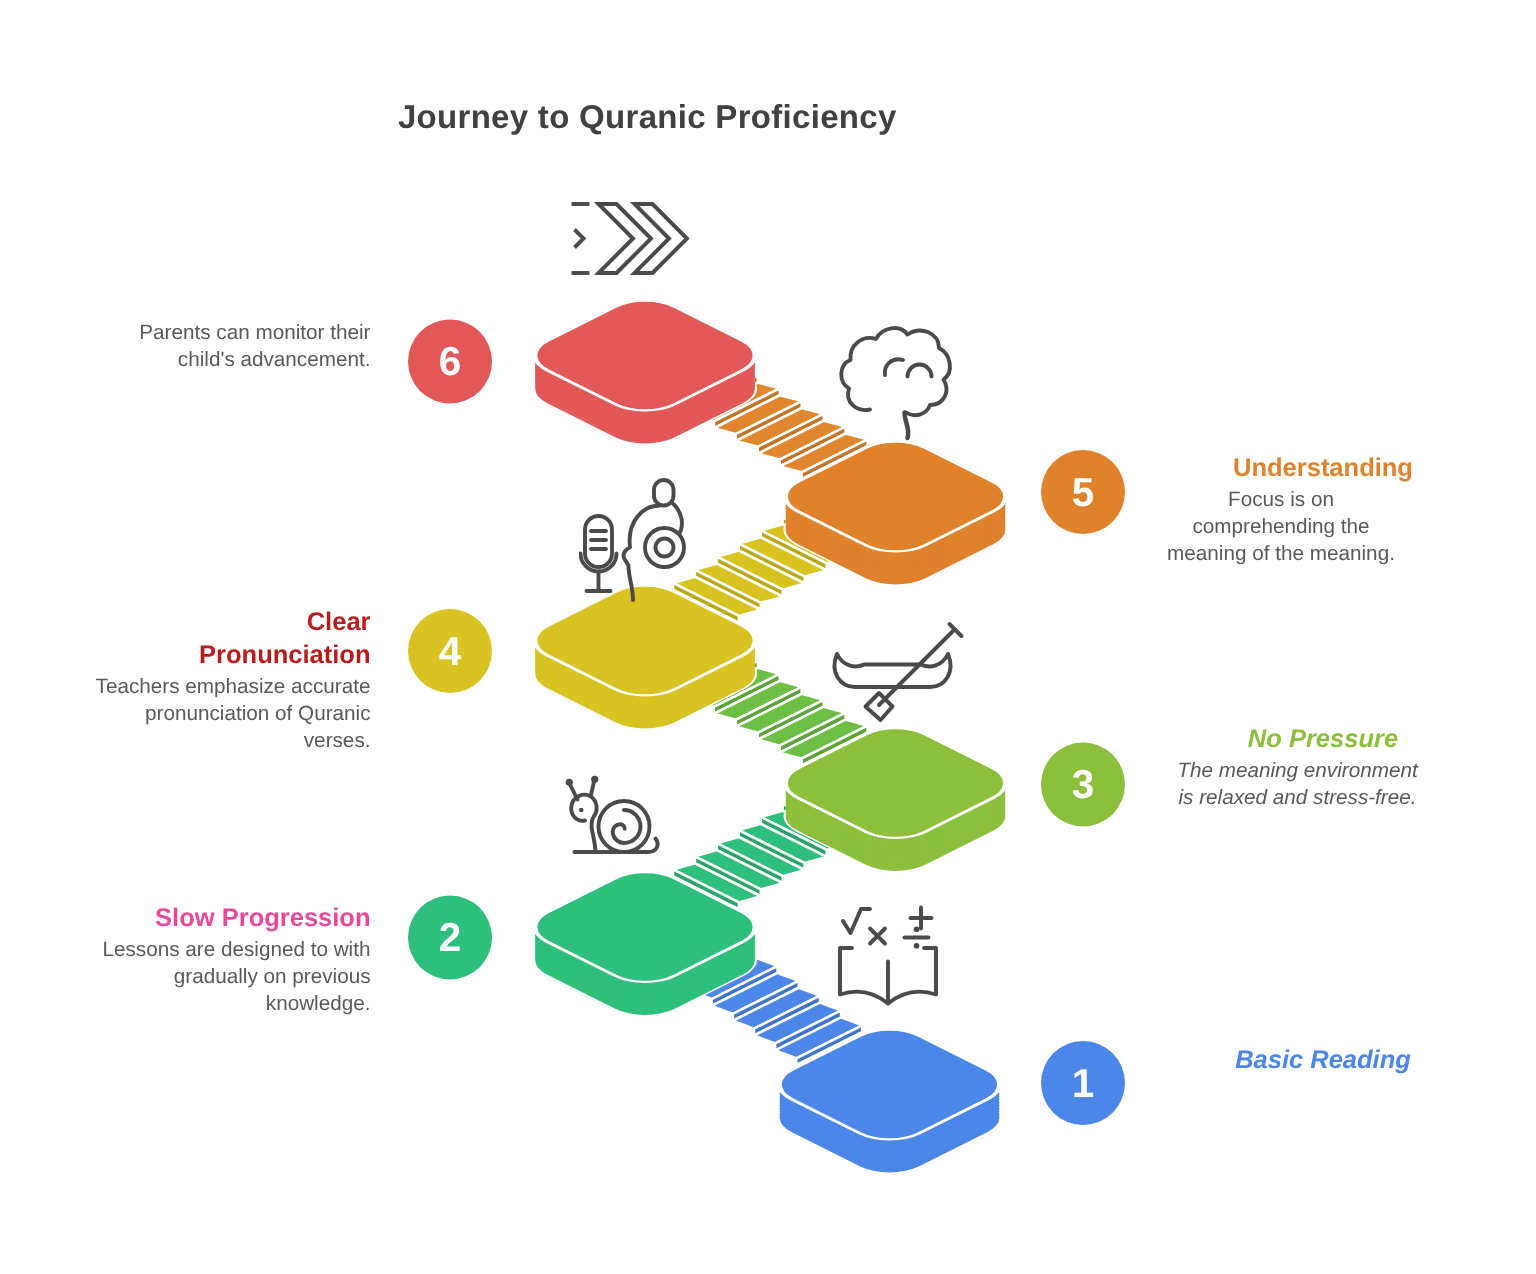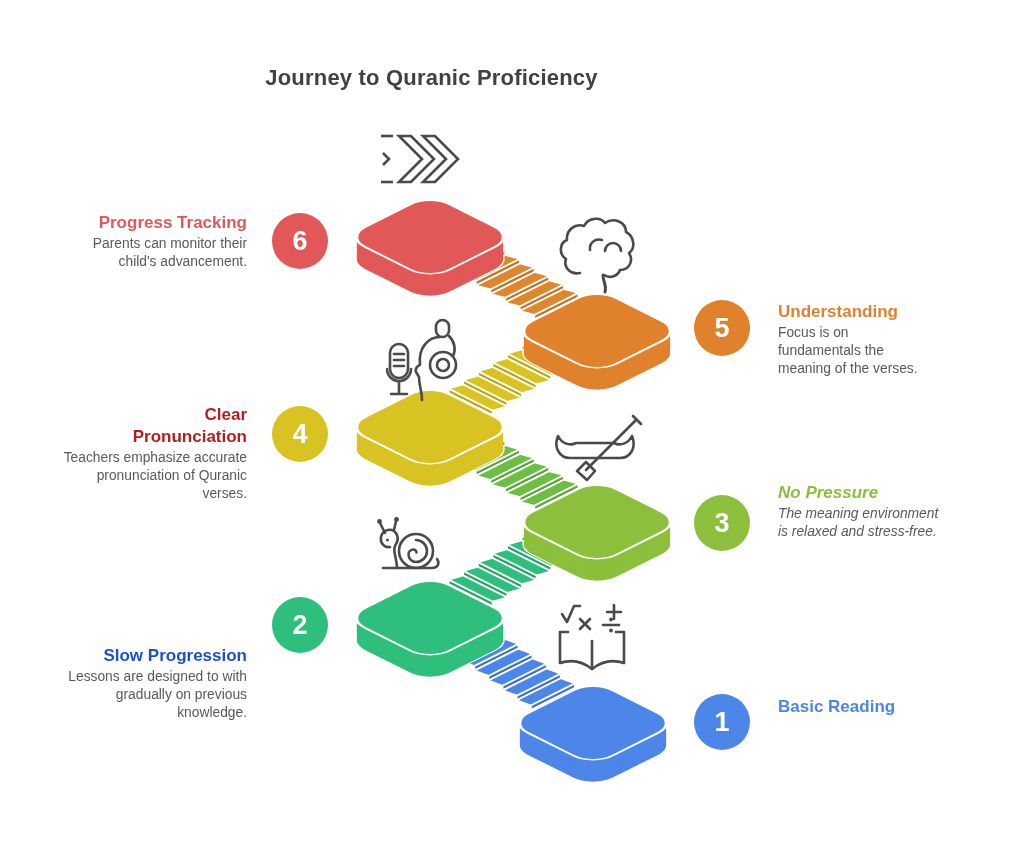--- a/index.html
+++ b/index.html
@@ -8,21 +8,21 @@
     background:#ffffff;
     font-family:"Liberation Sans", sans-serif;
   }
   .page-title{
     position:absolute;top:50px;left:0;width:863px;text-align:center;
     font-size:22px;font-weight:700;color:#414042;letter-spacing:.2px;
   }
   #stairs-svg{position:absolute;left:0;top:0;}
   .step-block{position:absolute;}
   .step-block.left{left:60px;width:187px;text-align:right;}
-  .step-block.right{left:778px;width:208px;text-align:left;}
+  .step-block.right{left:778px;width:208px;text-align:center;}
   .step-title{font-size:17px;font-weight:700;line-height:1.28;}
   .step-desc{font-size:13.8px;color:#58595b;line-height:1.33;margin-top:1px;}
   #block4 .step-title{max-width:132px;margin-left:auto;}
   #block5 .step-desc{max-width:152px;}
   #block3 .step-desc{max-width:174px;}
   #block1 .step-desc{max-width:178px;}
   .badge{
     position:absolute;width:56px;height:56px;border-radius:50%;
     color:#fff;font-size:27px;font-weight:700;
     display:flex;align-items:center;justify-content:center;
@@ -287,45 +287,44 @@
     <path d="M12,14 L17,22 L24,6 L30,6"></path>
     <path d="M30,19 L40,29 M40,19 L30,29"></path>
     <path d="M64,5 V19 M57,12 H71"></path>
     <path d="M53,25 H69"></path>
     <circle class="f" cx="61" cy="19.5" r="1.9"></circle>
       <circle class="f" cx="61" cy="30.5" r="1.9"></circle>
   </svg>
 </div>
 
 <div class="step-block left" id="block6" style="top:212px;">
-  <div class="step-title" style="color: rgb(226, 87, 87);">Progress Tracking</div>
   <div class="step-desc">Parents can monitor their child's advancement.</div>
 </div>
 <div class="badge" style="left: 272px; top: 213px; background: rgb(226, 87, 87);">6</div>
 
 <div class="step-block right" id="block5" style="top:301px;">
   <div class="step-title" style="color: rgb(224, 129, 44);">Understanding</div>
-  <div class="step-desc">Focus is on fundamentals the meaning of the verses.</div>
+  <div class="step-desc">Focus is on comprehending the meaning of the meaning.</div>
 </div>
 <div class="badge" style="left: 694px; top: 300px; background: rgb(224, 129, 44);">5</div>
 
 <div class="step-block left" id="block4" style="top:404px;">
   <div class="step-title" style="color: #b91c1c;">Clear Pronunciation</div>
   <div class="step-desc">Teachers emphasize accurate pronunciation of Quranic verses.</div>
 </div>
 <div class="badge" style="left: 272px; top: 406px; background: rgb(217, 195, 34);">4</div>
 
 <div class="step-block right" id="block3" style="top:482px;font-style:italic;">
   <div class="step-title" style="color: rgb(140, 191, 59);">No Pressure</div>
   <div class="step-desc">The meaning environment is relaxed and stress-free.</div>
 </div>
 <div class="badge" style="left: 694px; top: 495px; background: rgb(140, 191, 59);">3</div>
 
 <div class="step-block left" id="block2" style="top:601px;">
-  <div class="step-title" style="color: #1d4ed8; margin-top: 44px;">Slow Progression</div>
+  <div class="step-title" style="color: #ec4899;">Slow Progression</div>
   <div class="step-desc">Lessons are designed to with gradually on previous knowledge.</div>
 </div>
 <div class="badge" style="left: 272px; top: 597px; background: rgb(47, 191, 124);">2</div>
 
-<div class="step-block right" id="block1" style="top:696px;">
+<div class="step-block right" id="block1" style="top:696px;font-style:italic;">
   <div class="step-title" style="color: rgb(76, 134, 232);">Basic Reading</div>
 </div>
 <div class="badge" style="left: 694px; top: 694px; background: rgb(76, 134, 232);">1</div>
 
 </body></html>

